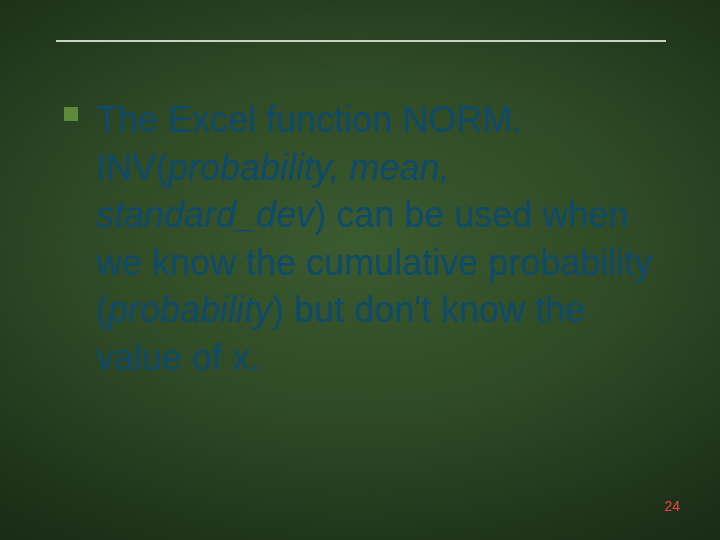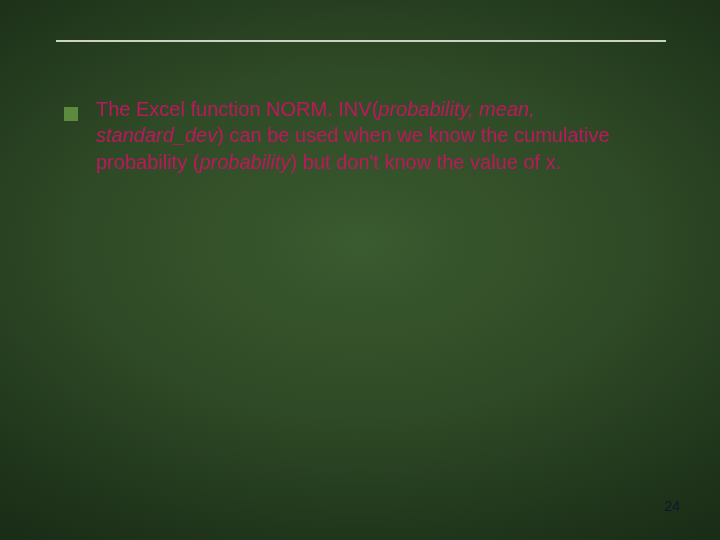--- a/index.html
+++ b/index.html
@@ -40,32 +40,32 @@
     padding-left: 8px;
   }
   .bullet {
     width: 14px;
     height: 14px;
     background: #5d8b3e;
     margin-top: 11px;
     flex: 0 0 auto;
   }
   .body-text {
-    font-size: 20px;
+    font-size: 36px;
     line-height: 1.32;
-    color: #be185d;
+    color: #0c4a6e;
     max-width: 560px;
   }
   .ital { font-style: italic; }
   .pagenum {
     position: absolute;
     right: 40px;
     bottom: 26px;
     font-size: 14px;
-    color: #0f172a;
+    color: #ef4444;
   }
 </style>
 </head>
 <body>
 
 <div class="slide">
   <div class="underline"></div>
 
   <div class="body-row">
     <div class="bullet"></div>

